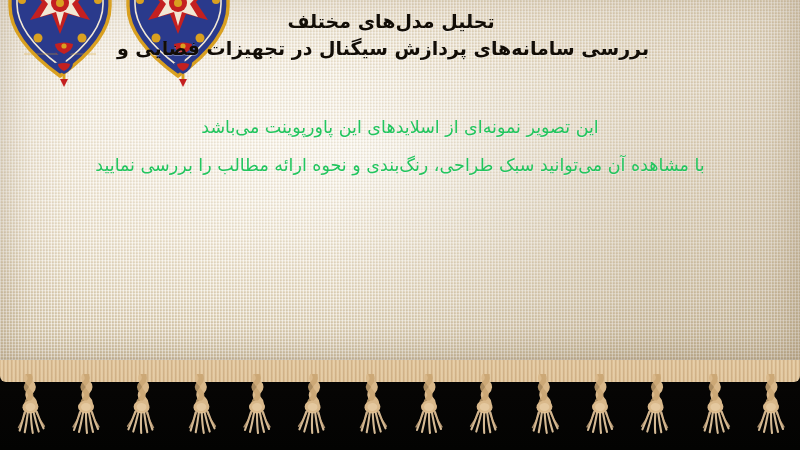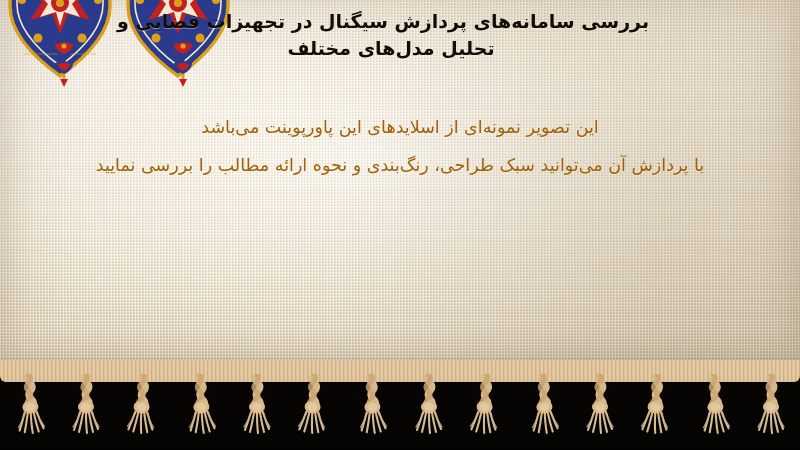--- a/index.html
+++ b/index.html
@@ -80,21 +80,21 @@
   }
   .title-line.l1{margin-right:34px;}
   .title-line.l2{margin-right:18px;}
 
   .body-block{
     position:absolute;left:0;top:108px;width:800px;
     text-align:center;padding:0 22px;box-sizing:border-box;
   }
   .body-line{
     font-size:17.5px;line-height:38px;font-weight:500;
-    color:#a16207;white-space:nowrap;
+    color:#22c55e;white-space:nowrap;
     text-shadow:0 1px 0 rgba(255,255,255,.32);
   }
 </style>
 </head>
 <body>
 
 <div id="slide">
 
   <div class="carpet-field"></div>
   <div class="field-vignette"></div>
@@ -169,27 +169,27 @@
       <circle cx="17" cy="8" r="2.6" fill="#d9a020"></circle>
       <rect x="15.4" y="19" width="3.2" height="6" fill="#2a3a8c"></rect>
       <path d="M8 25 Q17 22 26 25 Q26 32 17 36 Q8 32 8 25 Z" fill="#2a3a8c"></path>
       <path d="M11 26 Q17 24 23 26 Q23 30 17 33 Q11 30 11 26 Z" fill="#c42020"></path>
       <rect x="15.6" y="36" width="2.8" height="5" fill="#d9a020"></rect>
       <path d="M13 41 L21 41 L17 49 Z" fill="#c42020"></path>
     </svg>
   </div>
 
   <div class="title-block">
+    <div class="title-line l2">تحلیل مدل‌های مختلف</div>
     <div class="title-line l1">بررسی سامانه‌های پردازش سیگنال در تجهیزات فضایی و</div>
-    <div class="title-line l2">تحلیل مدل‌های مختلف</div>
   </div>
 
   <div class="body-block">
     <div class="body-line">این تصویر نمونه‌ای از اسلایدهای این پاورپوینت می‌باشد</div>
-    <div class="body-line">با پردازش آن می‌توانید سبک طراحی، رنگ‌بندی و نحوه ارائه مطالب را بررسی نمایید</div>
+    <div class="body-line">با مشاهده آن می‌توانید سبک طراحی، رنگ‌بندی و نحوه ارائه مطالب را بررسی نمایید</div>
   </div>
 
   <div class="fringe-band"></div>
   <div class="selvedge"></div>
   <div id="fringe-row">
       <div class="tassel" style="left: 7.57143px;"><svg width="42" height="72" viewBox="0 0 42 72">
           <g transform="rotate(-3 21 6)">
             <path d="M21 0 q-3 5 1 9 q4 4 0 8 q-4 4 0 8 q4 4 1 8" stroke="#d9b88a" stroke-width="7" fill="none" stroke-linecap="round"></path>
             <path d="M21 0 q3 5 -1 9 q-4 4 0 8 q4 4 0 8 q-4 4 -1 8" stroke="#c9a472" stroke-width="5" fill="none" stroke-linecap="round" opacity=".85"></path>
             <ellipse cx="21" cy="33" rx="8" ry="6.5" fill="#d9b88a"></ellipse>

